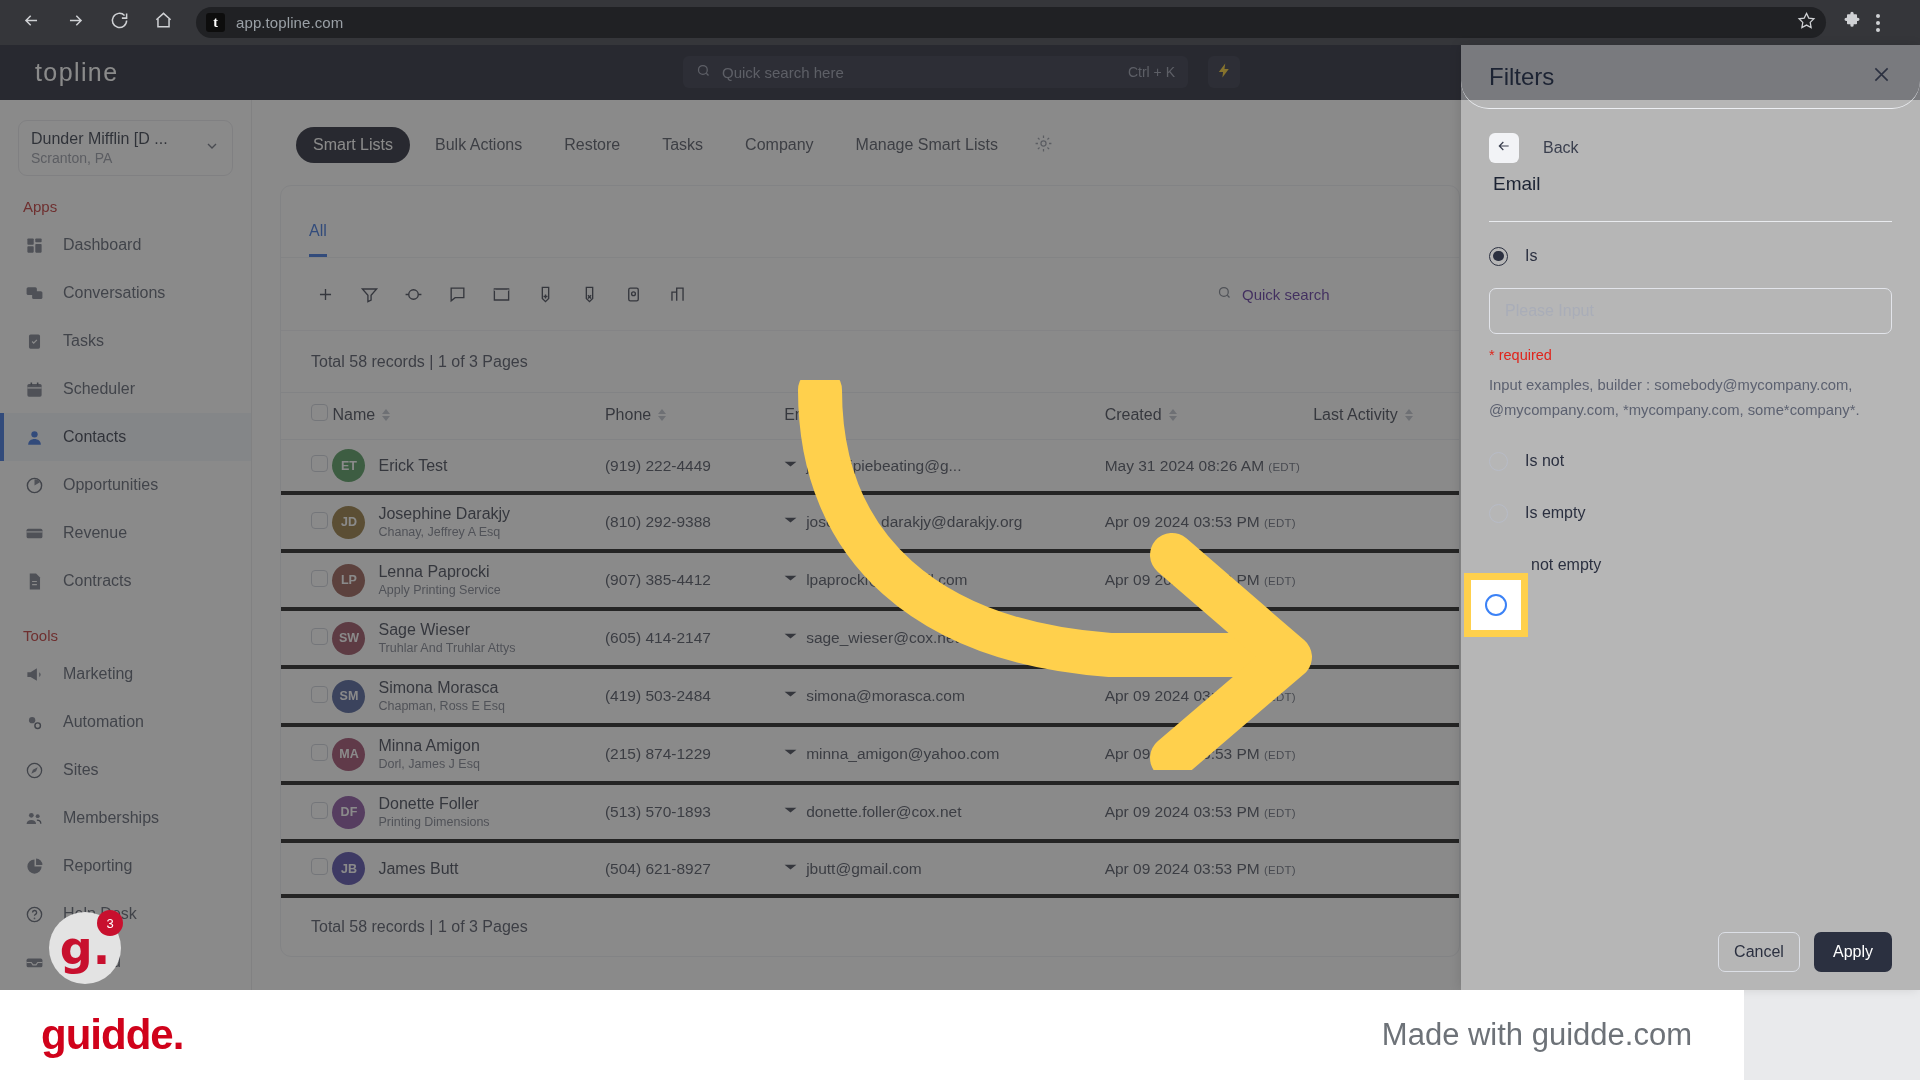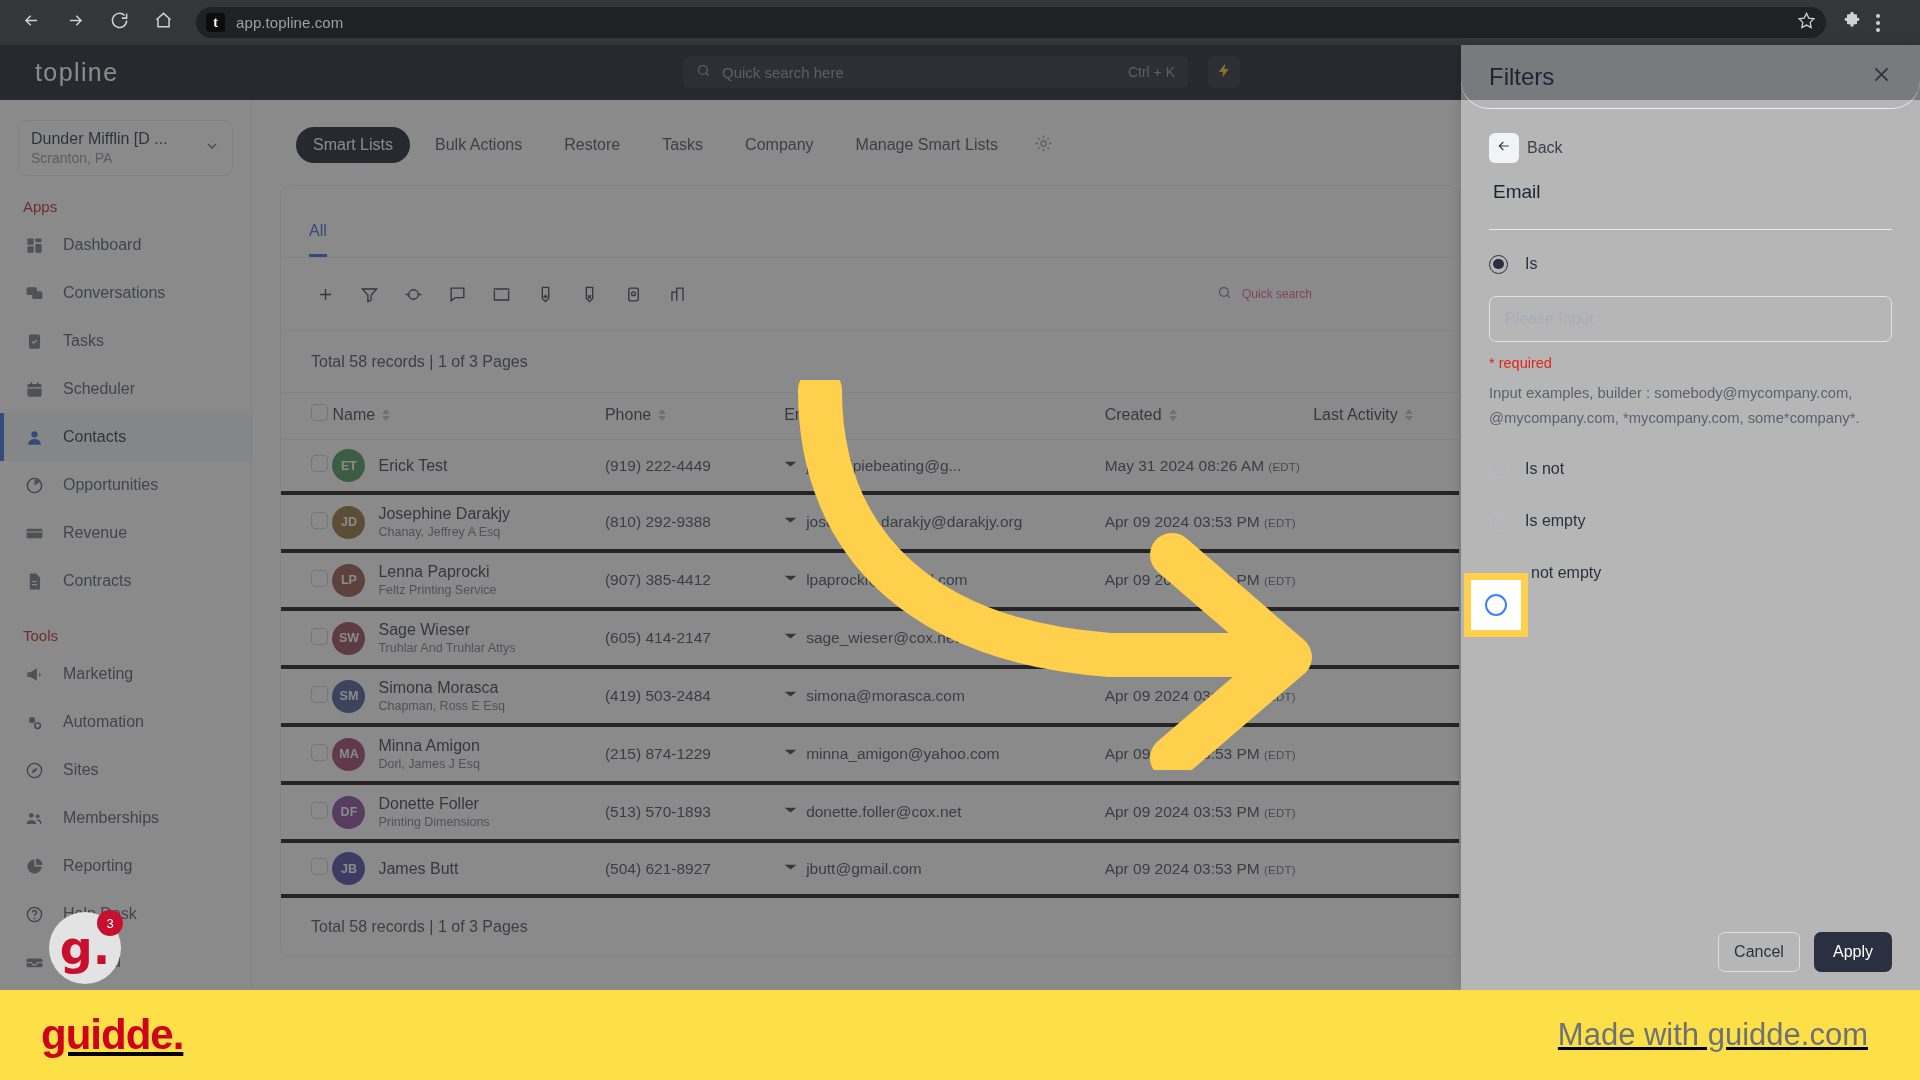--- a/index.html
+++ b/index.html
@@ -116,21 +116,21 @@
   .tool-ic {
     width: 35px; height: 35px; border-radius: 7px; display: flex;
     align-items: center; justify-content: center;
   }
   .tool-ic svg { width: 19px; height: 19px; stroke: #2b3040; fill: none; stroke-width: 1.7; }
   .qs {
     margin-left: auto; margin-right: 24px; width: 240px; height: 36px;
     border-radius: 7px; display: flex; align-items: center; padding: 0 12px;
   }
   .qs svg { width: 15px; height: 15px; stroke: #6d7380; fill: none; stroke-width: 2; }
-  .qs span { font-size: 12px; color: #ec4899; margin-left: 10px; }
+  .qs span { font-size: 15px; color: #4c1d95; margin-left: 10px; }
 
   .records-bar { height: 62px; display: flex; align-items: center; padding-left: 30px;
     font-size: 16px; color: #3e4353; border-top: 1px solid #f0f1f4;}
 
   table.grid { width: 100%; border-collapse: collapse; }
   table.grid th {
     text-align: left; font-size: 16px; color: #2f3443; font-weight: 400;
     padding: 11px 0 14px 0; border-bottom: 1px solid #eceef2; border-top: 1px solid #eceef2;
   }
   table.grid td { padding: 9px 0; border-bottom: 4px solid #000000; font-size: 15.5px; color: #3a3f4e; }
@@ -161,21 +161,21 @@
   
   .filters {
     position: absolute; top: 45px; right: 0; width: 459px; height: 945px;
     background: #fff; box-shadow: -2px 0 10px rgba(0,0,0,.10); z-index: 30;
   }
   .f-head { height: 64px; display: flex; align-items: center; padding: 0 28px; border-bottom: 1px solid #edeff3; border-radius: 28px;}
   .f-title { font-size: 24px; color: #1c2333; }
   .f-close { margin-left: auto; }
   .f-close svg { width: 21px; height: 21px; stroke: #2b3040; stroke-width: 1.8; fill: none;}
   .f-body { padding: 24px 28px 0 28px; }
-  .back-row { display: flex; align-items: center; gap: 8px; margin-bottom: 18px; }
+  .back-row { display: flex; align-items: center; gap: 24px; margin-bottom: 10px; }
   .back-btn { width: 30px; height: 30px; background: #f2f3f6; border-radius: 6px; display:flex; align-items:center; justify-content:center;}
   .back-btn svg { width: 16px; height: 16px; stroke: #3a3f4e; stroke-width: 1.8; fill:none;}
   .back-lbl { font-size: 16px; color: #3a3f4e; }
   .f-field { font-size: 19px; color: #1c2333; font-weight: 500; padding-left: 4px; }
   .f-rule { height: 1px; background: #e9ebef; margin: 26px 0 0 0; }
   .radio-row { display: flex; align-items: center; gap: 17px; height: 52px; }
   .radio { width: 19px; height: 19px; border-radius: 50%; border: 1.7px solid #b8bcc7; position: relative; flex: 0 0 auto;}
   .radio.sel { border-color: #2b3040; }
   .radio.sel::after { content:""; position:absolute; inset:3.2px; border-radius:50%; background:#2b3040; }
   .radio.blue { border-color: #3b82f6; border-width: 2px; }
@@ -210,22 +210,22 @@
     display: flex; align-items: center; justify-content: center;
     color: #c8102e; font-size: 46px; font-weight: bold; font-family: "DejaVu Sans", sans-serif;
   }
   .g-badge {
     position: absolute; right: -2px; top: -2px; width: 26px; height: 26px;
     background: #c8102e; color: #fff; border-radius: 50%; font-size: 13px;
     display: flex; align-items: center; justify-content: center; font-weight: normal;
     font-family: "Liberation Sans", sans-serif;
   }
   .footer {
-    position: absolute; bottom: 0; left: 0; width: 1920px; height: 90px;
-    background: #fde047; display: flex; align-items: center; z-index: 70; text-decoration: underline;
+    position: absolute; bottom: 0; left: 0; width: 1744px; height: 90px;
+    background: #ffffff; display: flex; align-items: center; z-index: 70;
   }
   .f-logo { margin-left: 41px; color: #d0021b; font-size: 42px; font-weight: bold; letter-spacing: -1px; }
   .f-made { margin-left: auto; margin-right: 52px; color: #6d7278; font-size: 31px; }
 </style>
 </head>
 <body>
 
 <div class="screen">
 
   <div class="browser-bar">
@@ -612,21 +612,21 @@
                       <path d="M1 3v13h22V3l-11 9z" opacity="0"></path>
                     </svg></span>josephine_darakjy@darakjy.org</td>
                 <td class="colw-created">Apr 09 2024 03:53 PM <span class="tz">(EDT)</span></td>
                 <td class="colw-act"></td>
               </tr>
               <tr>
                 <td class="th-ck" style="padding-left:30px"><span class="ck"></span></td>
                 <td class="colw-name">
                   <div class="namecell">
                     <span class="avatar" style="background:#8c4a3f">LP</span>
-                    <span><span class="nm">Lenna Paprocki</span><div class="sb">Feltz Printing Service</div></span>
+                    <span><span class="nm">Lenna Paprocki</span><div class="sb">Apply Printing Service</div></span>
                   </div>
                 </td>
                 <td class="colw-phone">(907) 385-4412</td>
                 <td class="colw-email"><span class="mailic"><svg viewBox="0 0 24 18">
                       <path d="M1 2h22l-11 9z"></path>
                       <path d="M1 3v13h22V3l-11 9z" opacity="0"></path>
                     </svg></span>lpaprocki@hotmail.com</td>
                 <td class="colw-created">Apr 09 2024 03:53 PM <span class="tz">(EDT)</span></td>
                 <td class="colw-act"></td>
               </tr>

